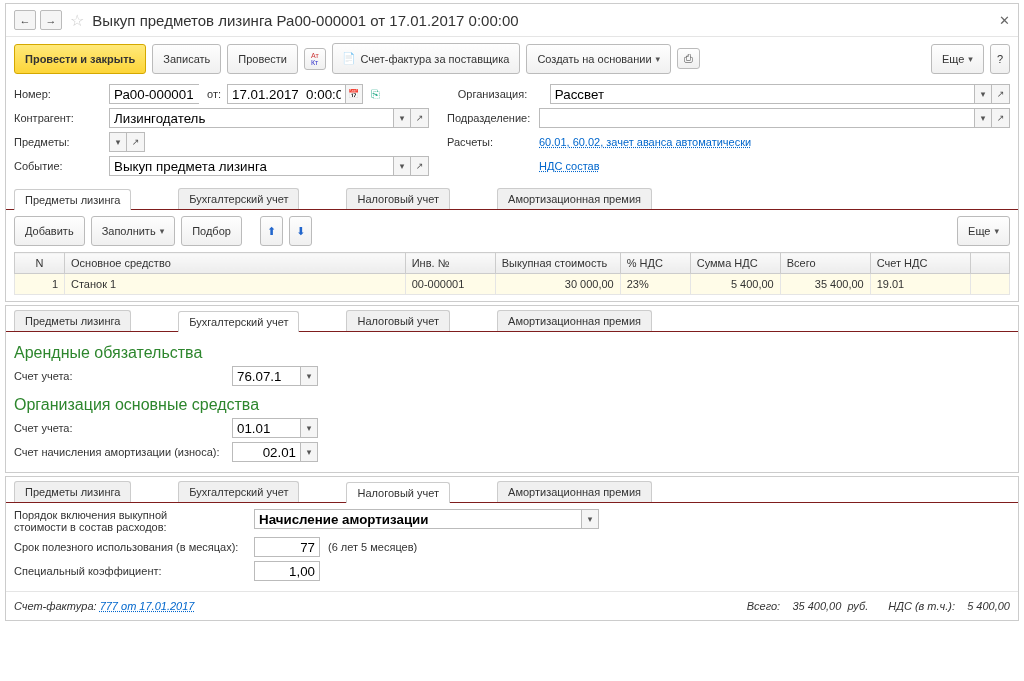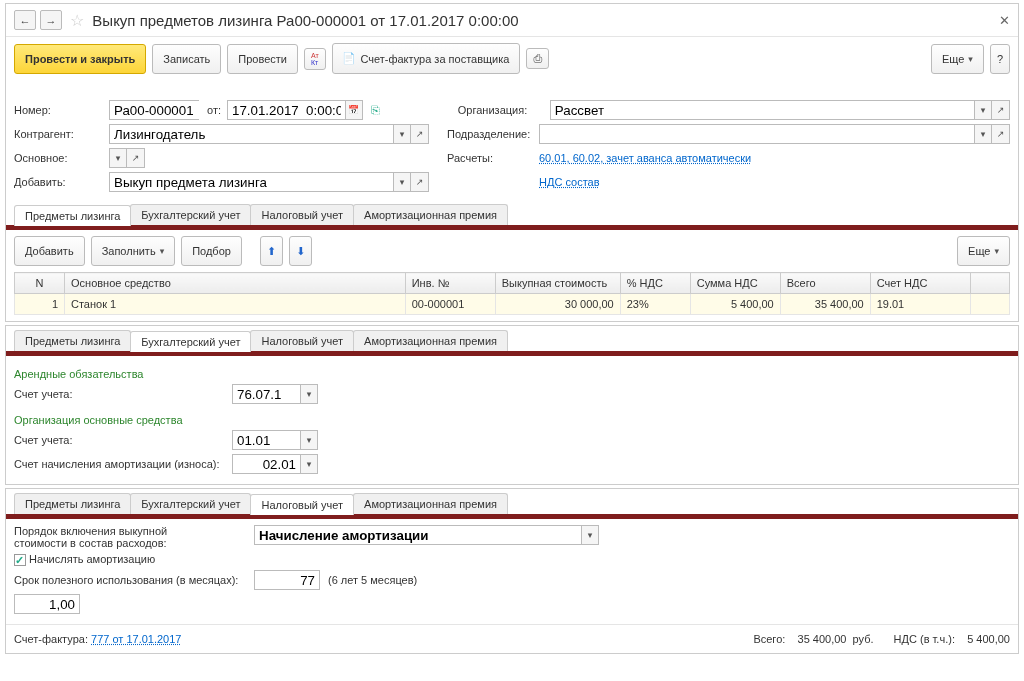--- a/index.html
+++ b/index.html
@@ -9,44 +9,44 @@
 .nav-btn { width: 22px; height: 20px; border: 1px solid #bbb; background: #f5f5f5; display: inline-flex; align-items: center; justify-content: center; cursor: pointer; font-size: 11px; border-radius: 2px; }
 .star-icon { margin: 0 8px; color: #ccc; font-size: 16px; }
 .title { font-size: 15px; font-weight: normal; }
 .close-x { margin-left: auto; font-size: 13px; color: #666; cursor: pointer; }
 .toolbar { display: flex; align-items: center; padding: 6px 8px; gap: 6px; }
 .toolbar-right { margin-left: auto; display: flex; gap: 6px; }
 .btn { border: 1px solid #bbb; background: linear-gradient(#fefefe, #f0f0f0); padding: 8px 10px; border-radius: 3px; cursor: pointer; font-size: 11px; display: inline-flex; align-items: center; gap: 4px; white-space: nowrap; }
 .btn-primary { background: linear-gradient(#ffe97a, #fdd538); border-color: #d4a800; font-weight: bold; }
 .btn-icon-only { padding: 3px 6px; }
 .dd-arrow::after { content: " ▾"; font-size: 9px; color: #555; }
-.form-grid { padding: 4px 8px; margin-top: 16px; }
+.form-grid { padding: 4px 8px; }
 .form-row { display: flex; align-items: center; margin-bottom: 4px; gap: 0; }
 .label { width: 95px; padding-right: 4px; }
 .label-wide { width: 230px; }
 .label-med { width: 92px; margin-left: 18px; }
 .input { border: 1px solid #bbb; padding: 2px 4px; height: 20px; background: #fff; }
 .input-combo { display: flex; }
 .input-combo .input { border-right: none; }
 .combo-btn { width: 18px; height: 20px; border: 1px solid #bbb; background: #f5f5f5; display: inline-flex; align-items: center; justify-content: center; font-size: 9px; cursor: pointer; color: #555; }
 .combo-btn + .combo-btn { border-left: none; }
 .link { color: #0066cc; text-decoration: underline dotted; cursor: pointer; }
-.tabs { display: flex; padding: 4px 8px 0 8px; border-bottom: 5px solid #7f1d1d; }
+.tabs { display: flex; padding: 4px 8px 0 8px; border-bottom: 1px solid #7f1d1d; gap: 48px; }
 .tab { border: 1px solid #ccc; border-bottom: none; padding: 4px 10px; margin-right: -1px; background: #f0f0f0; cursor: pointer; border-radius: 3px 3px 0 0; }
 .tab.active { background: #fff; position: relative; top: 1px; }
 .tab-body { padding: 6px 8px; }
 .sub-toolbar { display: flex; gap: 6px; margin-bottom: 6px; }
 .sub-right { margin-left: auto; }
 .table { width: 100%; border-collapse: collapse; border: 1px solid #ccc; }
 .table th { background: linear-gradient(#fafafa, #ececec); border: 1px solid #ccc; padding: 4px 6px; font-weight: normal; text-align: left; font-size: 11px; }
 .table td { border: 1px solid #e5e5e5; padding: 4px 6px; background: #fffce8; }
 .table .num { text-align: right; }
 .table .ctr { text-align: center; }
-.section-title { color: #2d862d; font-size: 11px; padding: 6px 0 4px 0; }
-.footer { display: flex; align-items: flex-end; padding: 8px; border-top: 1px solid #e5e5e5; }
+.section-title { color: #2d862d; font-size: 16px; padding: 6px 0 4px 0; }
+.footer { display: flex; align-items: flex-end; padding: 8px; border-top: 1px solid #e5e5e5; font-style: italic; }
 .footer-right { margin-left: auto; display: flex; gap: 20px; }
 .at-kt { font-size: 7px; display: inline-block; line-height: 7px; }
 .at-kt .at { color: #c33; }
 .at-kt .kt { color: #33c; }
 .check { color: #2a8; font-weight: bold; margin-right: 3px; }
 .gap { margin-left: 4px; }
 </style>
 </head>
 <body>
 
@@ -60,20 +60,21 @@
   </div>
 
   <div class="toolbar">
     <span class="btn btn-primary">Провести и закрыть</span>
     <span class="btn">Записать</span>
     <span class="btn">Провести</span>
     <span class="btn btn-icon-only">
         <span class="at-kt"><span class="at">Ат</span><br><span class="kt">Кт</span></span>
       </span>
     <span class="btn">📄 <span>Счет-фактура за поставщика</span></span>
+    <span class="btn dd-arrow">Создать на основании</span>
     <span class="btn btn-icon-only">⎙</span>
     <div class="toolbar-right">
       <span class="btn dd-arrow">Еще</span>
       <span class="btn btn-icon-only">?</span>
     </div>
   </div>
 
   <div class="form-grid">
     <div class="form-row">
       <span class="label">Номер:</span>
@@ -101,30 +102,30 @@
           <span class="combo-btn">↗</span>
         </span>
       <span class="label-med">Подразделение:</span>
       <span class="input-combo" style="flex:1">
           <input class="input" style="flex: 1 1 0%;" value="">
           <span class="combo-btn">▾</span>
           <span class="combo-btn">↗</span>
         </span>
     </div>
     <div class="form-row">
-      <span class="label">Основное:</span>
+      <span class="label">Предметы:</span>
       <span class="input-combo" style="width:320px">
           <span class="combo-btn">▾</span>
           <span class="combo-btn">↗</span>
         </span>
       <span class="label-med">Расчеты:</span>
       <span class="link">60.01, 60.02, зачет аванса автоматически</span>
     </div>
     <div class="form-row">
-      <span class="label">Добавить:</span>
+      <span class="label">Событие:</span>
       <span class="input-combo" style="width:320px">
           <input class="input" style="flex: 1 1 0%;" value="Выкуп предмета лизинга">
           <span class="combo-btn">▾</span>
           <span class="combo-btn">↗</span>
         </span>
       <span class="label-med"></span>
       <span class="link">НДС состав</span>
     </div>
   </div>
 
@@ -217,28 +218,26 @@
   <div class="tab-body">
     <div class="form-row" style="align-items:flex-start">
       <span class="label-wide" style="width:240px;white-space:pre-line">Порядок включения выкупной
 стоимости в состав расходов:</span>
       <span class="input-combo" style="width:345px">
           <input class="input" style="flex: 1 1 0%; font-weight: bold;" value="Начисление амортизации">
           <span class="combo-btn">▾</span>
         </span>
     </div>
     <div class="form-row">
-      <label><span style="border:1px solid #999;display:inline-block;width:12px;height:12px;vertical-align:middle;text-align:center;line-height:10px"><span class="check">✓</span></span> <span>Начислять амортизацию</span></label>
-    </div>
-    <div class="form-row">
       <span class="label-wide" style="width:240px">Срок полезного использования (в месяцах):</span>
       <input class="input" style="width: 66px; text-align: right;" value="77">
       <span class="gap" style="margin-left:8px">(6 лет 5 месяцев)</span>
     </div>
     <div class="form-row">
+      <span class="label-wide" style="width:240px">Специальный коэффициент:</span>
       <input class="input" style="width: 66px; text-align: right;" value="1,00">
     </div>
   </div>
 
   <div class="footer">
     <span>Счет-фактура:</span>&nbsp;
     <span class="link">777 от 17.01.2017</span>
     <div class="footer-right">
       <span><span>Всего:</span>&nbsp;&nbsp;&nbsp;&nbsp;<span>35 400,00</span>&nbsp;&nbsp;<span>руб.</span></span>
       <span><span>НДС (в т.ч.):</span>&nbsp;&nbsp;&nbsp;&nbsp;<span>5 400,00</span></span>

